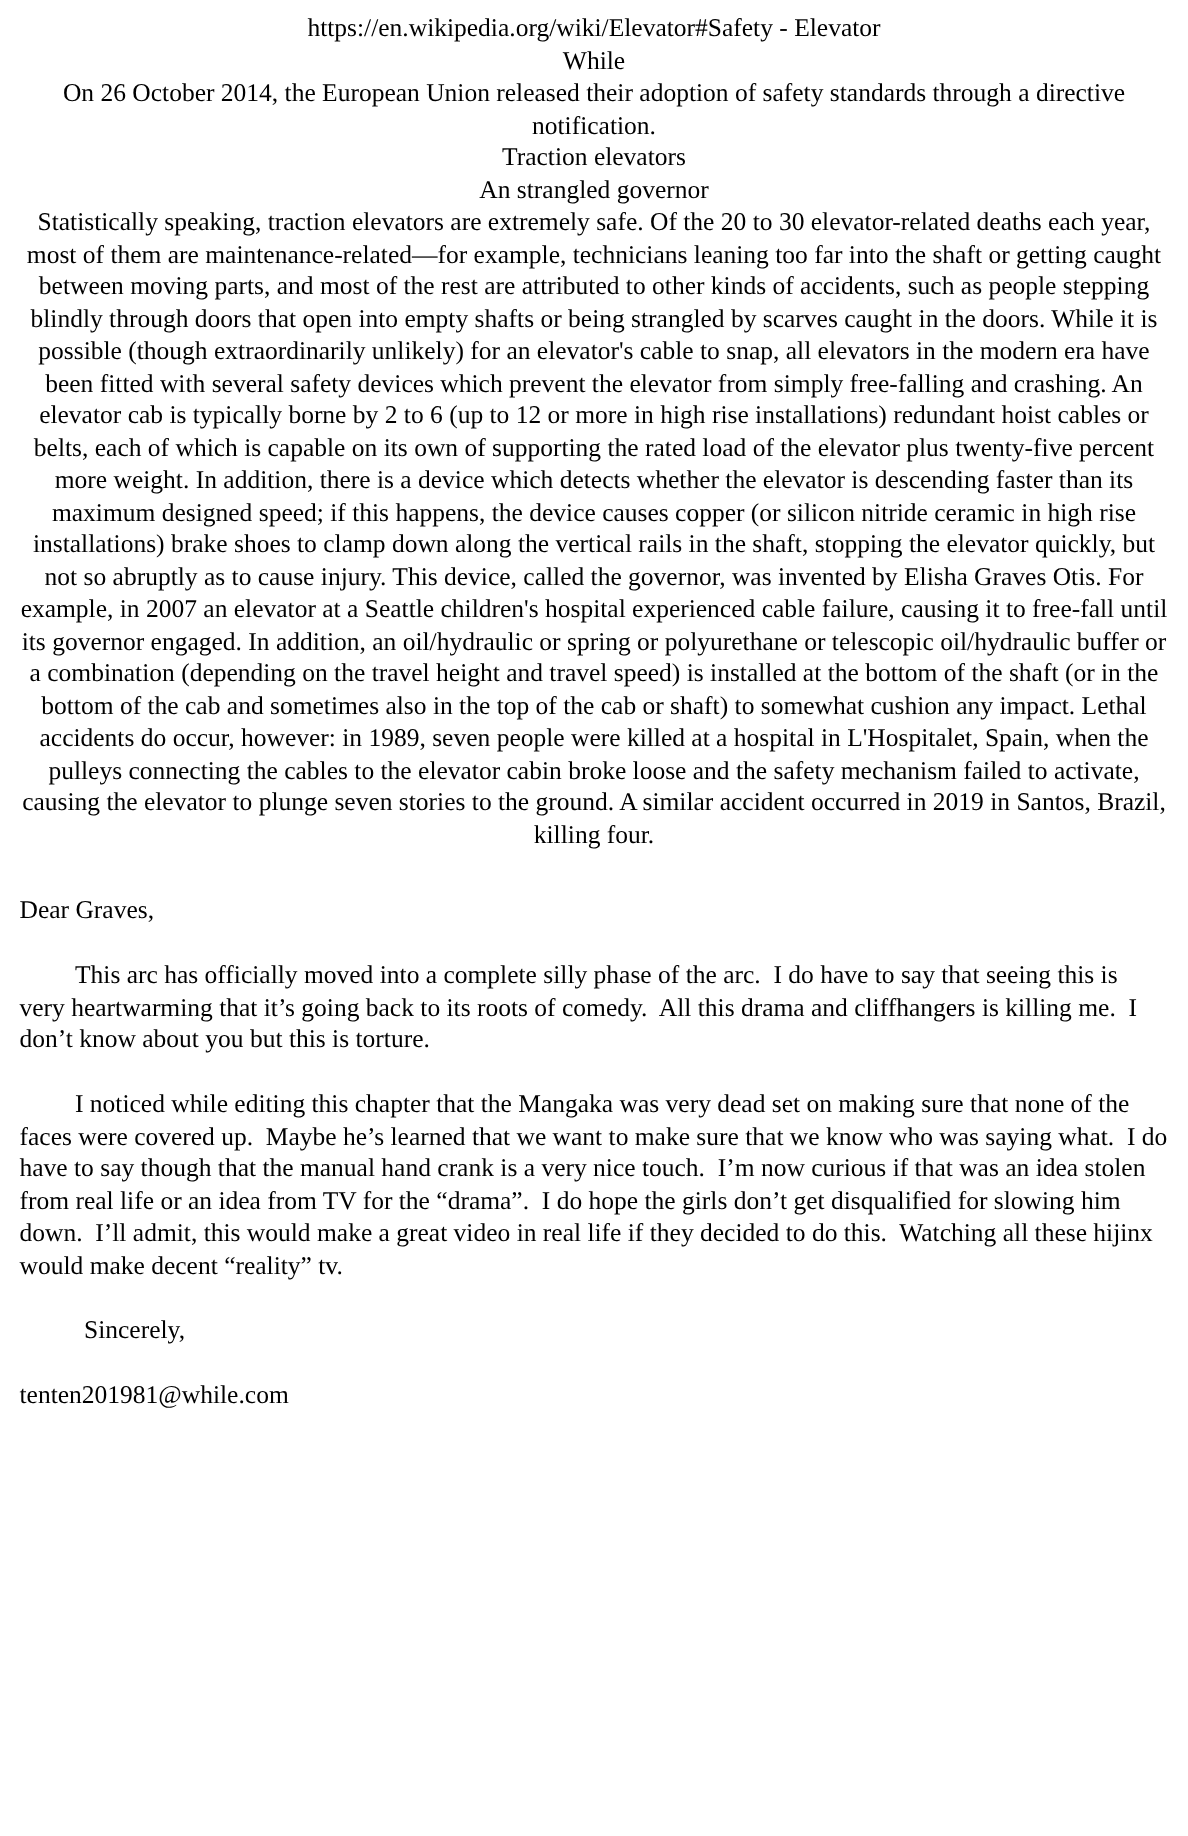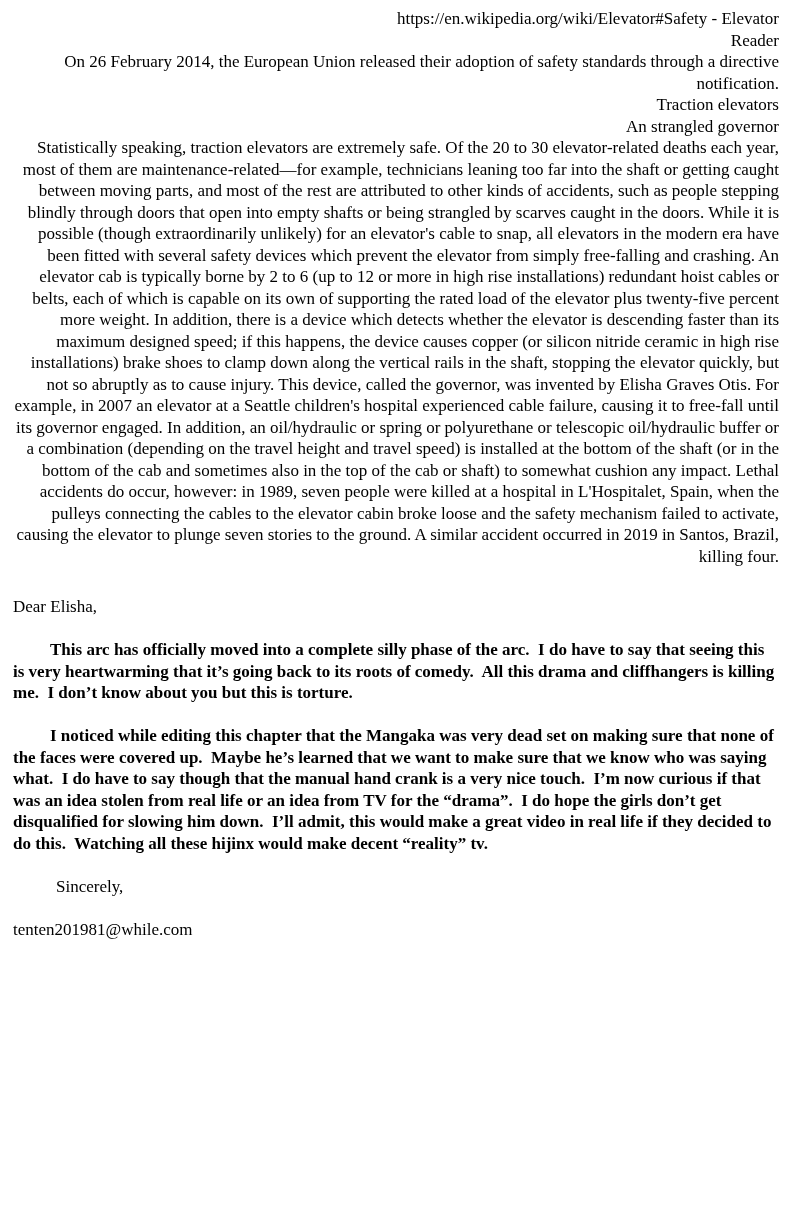--- a/index.html
+++ b/index.html
@@ -17,62 +17,61 @@
     color: #000000;
   }
   .page {
     box-sizing: border-box;
     width: 792px;
     height: 1224px;
     padding: 8px 13px 0 13px;
     background: #ffffff;
   }
   .excerpt {
-    text-align: right;
+    text-align: center;
   }
   .excerpt .line,
   .excerpt .para {
     white-space: pre-wrap;
   }
   .letter {
     margin-top: 29px;
     text-align: left;
   }
   .letter .block {
     margin: 0 0 21.5px 0;
     white-space: pre-wrap;
   }
   .letter .para {
     text-indent: 37px;
-    font-weight: bold;
   }
   .letter .sig-line {
     margin: 0;
     white-space: pre-wrap;
   }
   .letter .closing {
     margin-bottom: 21.5px;
     margin-left: 43px;
   }
 </style>
 </head>
 <body>
 
 <div class="page">
 
   <div class="excerpt">
     <div class="line">https://en.wikipedia.org/wiki/Elevator#Safety - Elevator</div>
-    <div class="line">Reader</div>
-    <div class="para">On 26 February 2014, the European Union released their adoption of safety standards through a directive notification.</div>
+    <div class="line">While</div>
+    <div class="para">On 26 October 2014, the European Union released their adoption of safety standards through a directive notification.</div>
     <div class="line">Traction elevators</div>
     <div class="line">An strangled governor</div>
     <div class="para">Statistically speaking, traction elevators are extremely safe. Of the 20 to 30 elevator-related deaths each year, most of them are maintenance-related—for example, technicians leaning too far into the shaft or getting caught between moving parts, and most of the rest are attributed to other kinds of accidents, such as people stepping blindly through doors that open into empty shafts or being strangled by scarves caught in the doors. While it is possible (though extraordinarily unlikely) for an elevator's cable to snap, all elevators in the modern era have been fitted with several safety devices which prevent the elevator from simply free-falling and crashing. An elevator cab is typically borne by 2 to 6 (up to 12 or more in high rise installations) redundant hoist cables or belts, each of which is capable on its own of supporting the rated load of the elevator plus twenty-five percent more weight. In addition, there is a device which detects whether the elevator is descending faster than its maximum designed speed; if this happens, the device causes copper (or silicon nitride ceramic in high rise installations) brake shoes to clamp down along the vertical rails in the shaft, stopping the elevator quickly, but not so abruptly as to cause injury. This device, called the governor, was invented by Elisha Graves Otis. For example, in 2007 an elevator at a Seattle children's hospital experienced cable failure, causing it to free-fall until its governor engaged. In addition, an oil/hydraulic or spring or polyurethane or telescopic oil/hydraulic buffer or a combination (depending on the travel height and travel speed) is installed at the bottom of the shaft (or in the bottom of the cab and sometimes also in the top of the cab or shaft) to somewhat cushion any impact. Lethal accidents do occur, however: in 1989, seven people were killed at a hospital in L'Hospitalet, Spain, when the pulleys connecting the cables to the elevator cabin broke loose and the safety mechanism failed to activate, causing the elevator to plunge seven stories to the ground. A similar accident occurred in 2019 in Santos, Brazil, killing four.</div>
   </div>
 
   <div class="letter">
-    <div class="block">Dear Elisha,</div>
+    <div class="block">Dear Graves,</div>
     <div class="block para">This arc has officially moved into a complete silly phase of the arc.  I do have to say that seeing this is very heartwarming that it’s going back to its roots of comedy.  All this drama and cliffhangers is killing me.  I don’t know about you but this is torture.</div>
     <div class="block para">I noticed while editing this chapter that the Mangaka was very dead set on making sure that none of the faces were covered up.  Maybe he’s learned that we want to make sure that we know who was saying what.  I do have to say though that the manual hand crank is a very nice touch.  I’m now curious if that was an idea stolen from real life or an idea from TV for the “drama”.  I do hope the girls don’t get disqualified for slowing him down.  I’ll admit, this would make a great video in real life if they decided to do this.  Watching all these hijinx would make decent “reality” tv.</div>
     <div class="sig-line closing">Sincerely,</div>
     <div class="sig-line">tenten201981@while.com</div>
   </div>
 
 </div>
 
 </body></html>

